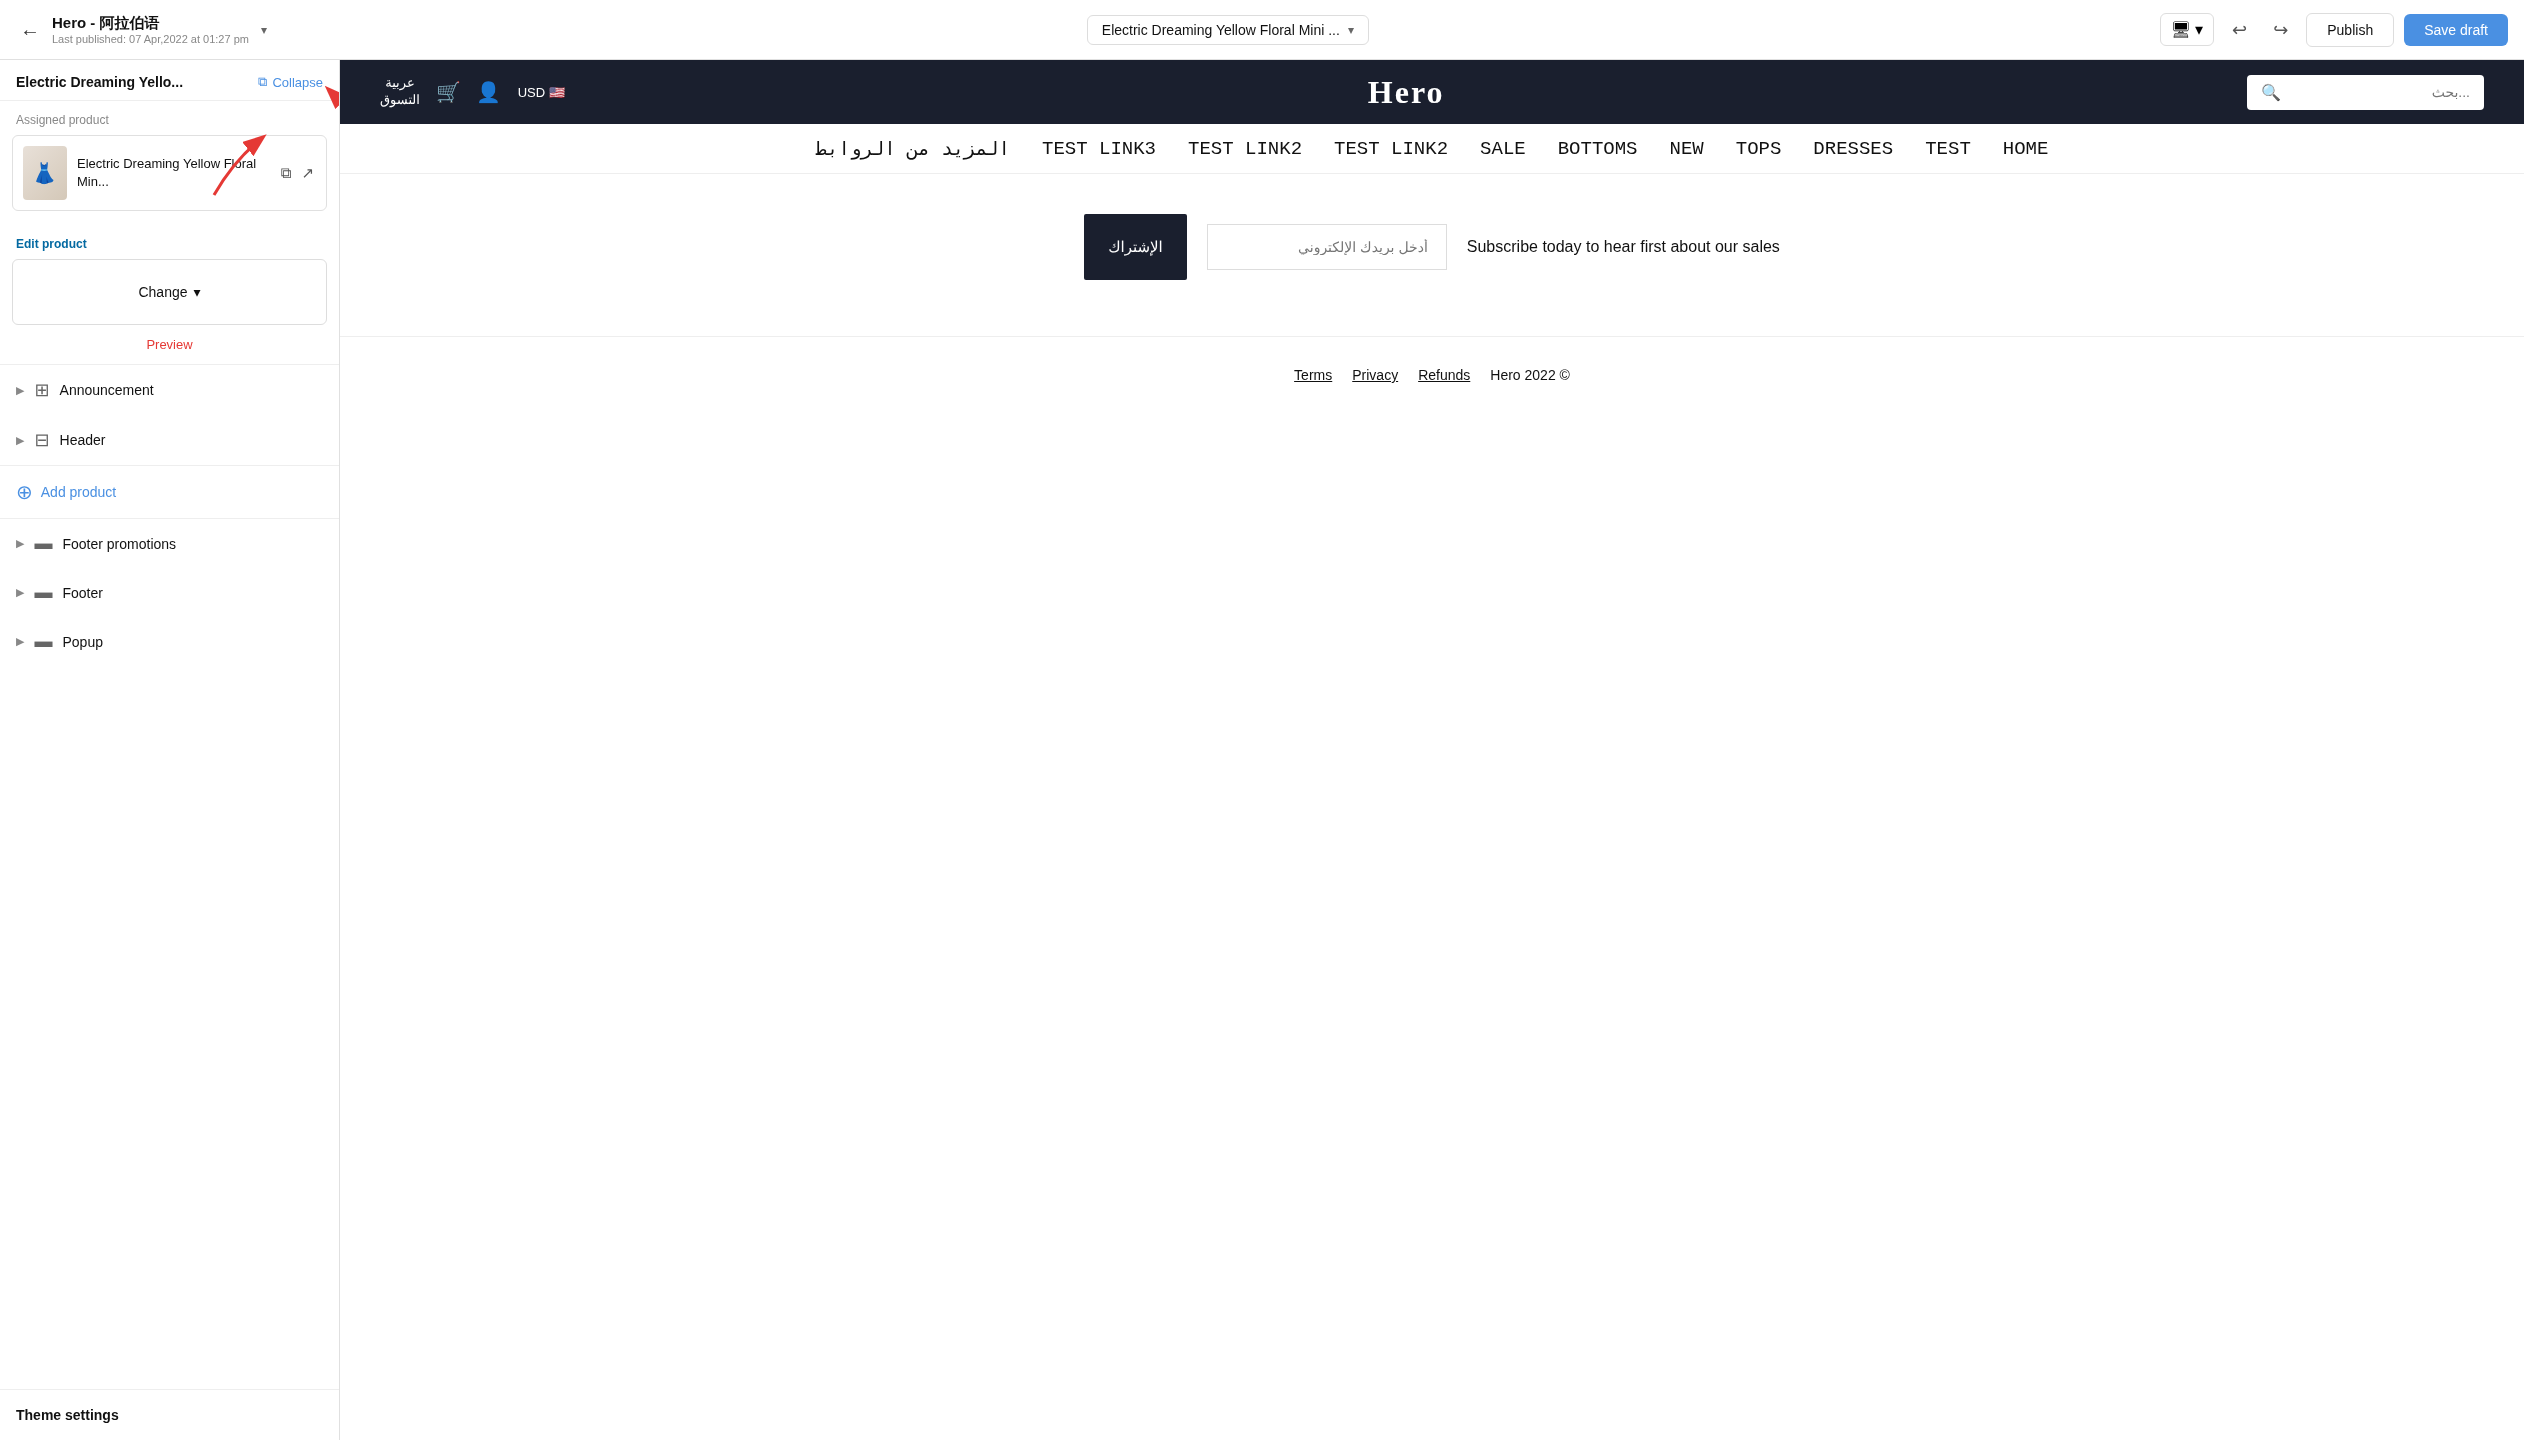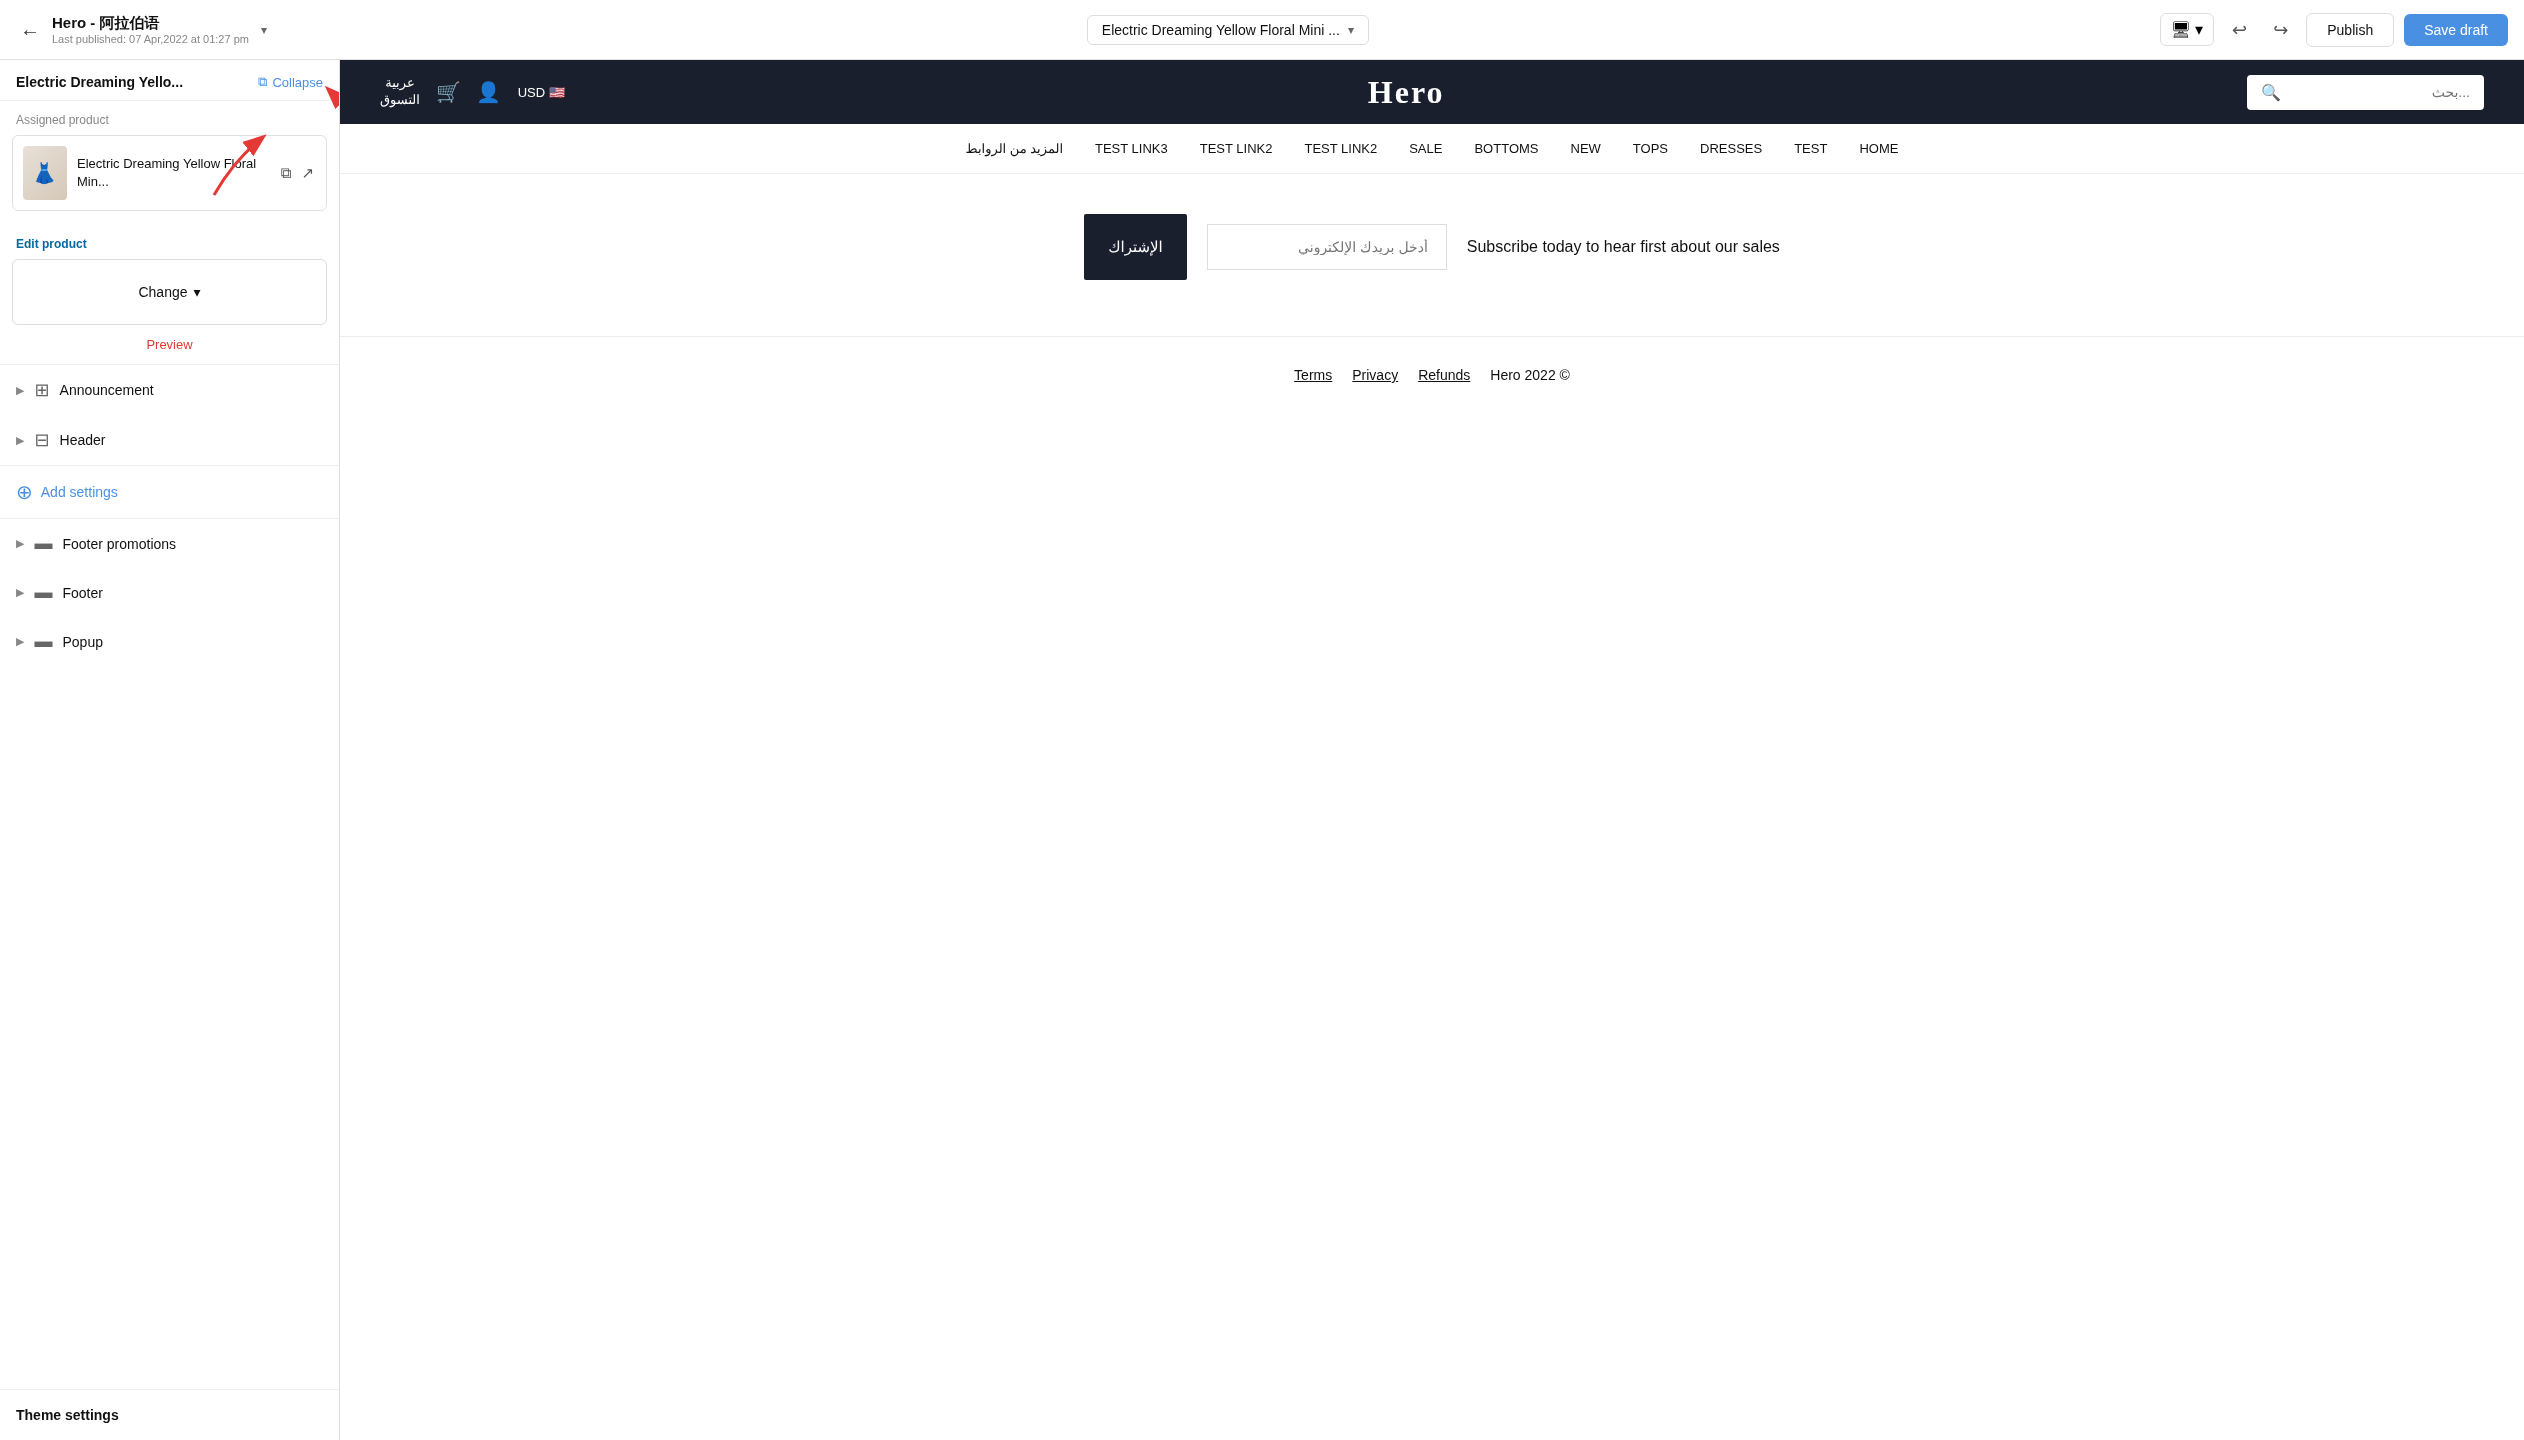--- a/index.html
+++ b/index.html
@@ -329,29 +329,30 @@
       background: #fff;
       border-bottom: 1px solid #eee;
       display: flex;
       align-items: center;
       justify-content: center;
       gap: 0;
       padding: 0 20px;
       height: 50px;
     }
     .store-nav-link {
-      font-size: 13px;
+      font-size: 19px;
       color: #111;
       padding: 0 16px;
       height: 100%;
       display: flex;
       align-items: center;
       cursor: pointer;
       text-decoration: none;
       white-space: nowrap;
+      font-family: Liberation Mono, monospace;
     }
 
     
     .newsletter-section {
       background: #fff;
       padding: 40px 20px;
       display: flex;
       align-items: center;
       justify-content: center;
       gap: 20px;
@@ -522,21 +523,21 @@
       </div>
       <div class="sidebar-section-item">
         <span class="sidebar-expand-icon">▶</span>
         <span class="sidebar-section-icon">⊟</span>
         <span>Header</span>
       </div>
     </div>
 
     <button class="add-section-btn">
       <span class="add-section-icon">⊕</span>
-      <span>Add settings</span>
+      <span>Add product</span>
     </button>
 
     <div>
       <div class="sidebar-section-item">
         <span class="sidebar-expand-icon">▶</span>
         <span class="sidebar-section-icon">▬</span>
         <span>Footer promotions</span>
       </div>
       <div class="sidebar-section-item">
         <span class="sidebar-expand-icon">▶</span>

